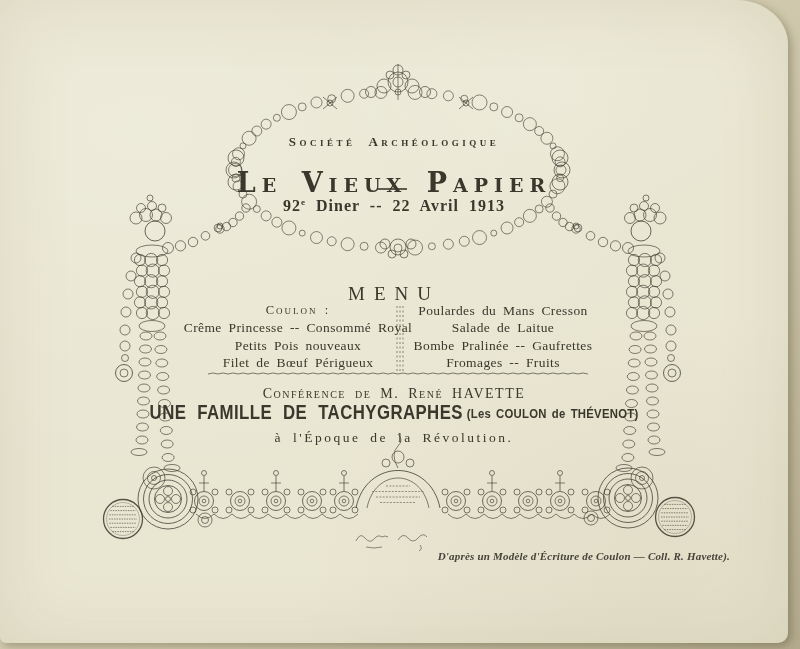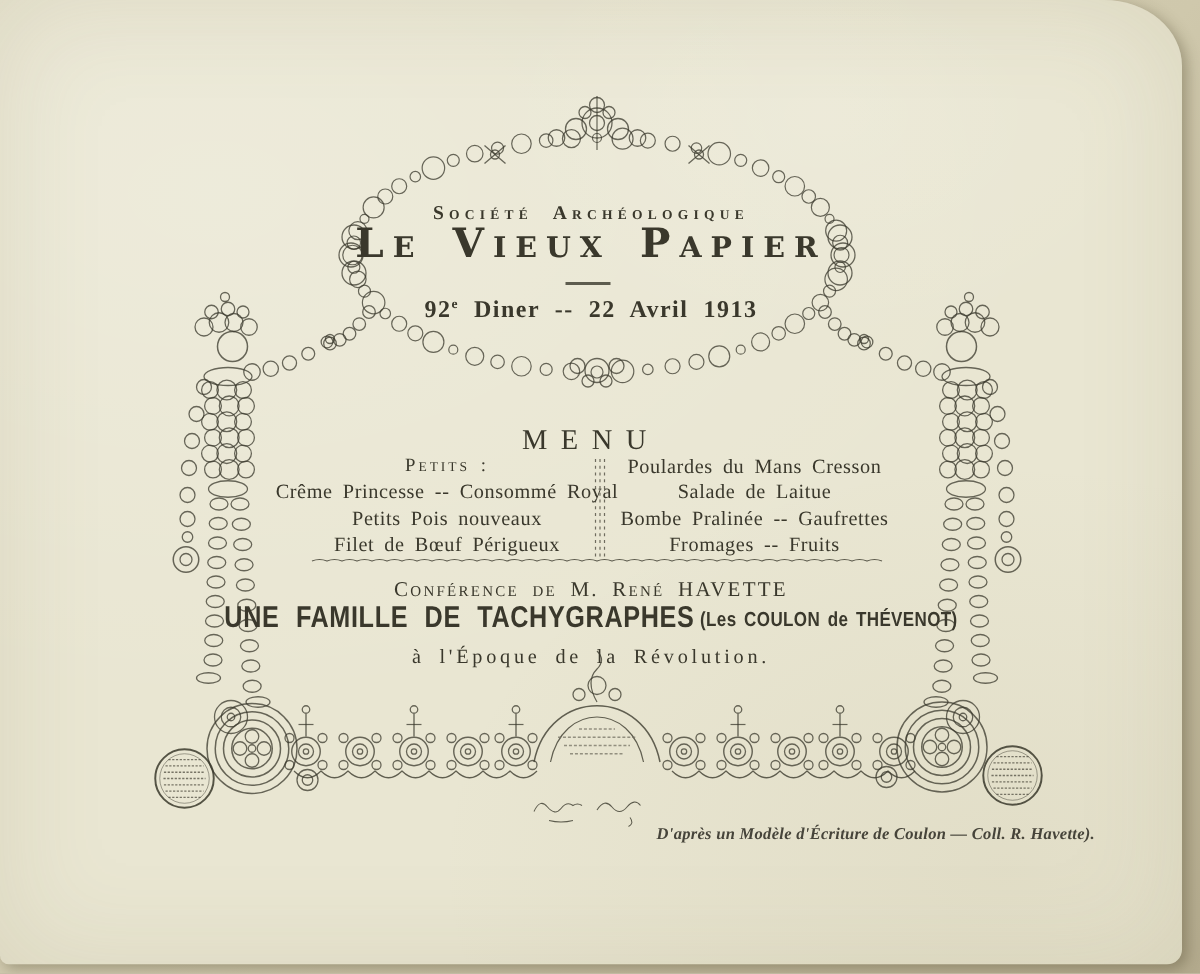--- a/index.html
+++ b/index.html
@@ -11,21 +11,21 @@
       radial-gradient(120% 90% at 18% 20%, rgba(255,255,252,.20), transparent 60%),
       radial-gradient(80% 70% at 85% 90%, rgba(160,148,105,.10), transparent 60%),
       radial-gradient(50% 40% at 70% 12%, rgba(255,255,250,.13), transparent 60%),
       #e9e6d2;
     border-radius:0 52px 10px 6px / 0 44px 10px 6px;
     box-shadow:inset 0 0 70px rgba(140,128,88,.16), 3px 3px 9px rgba(80,70,45,.38);}
   #deco{position:absolute;left:0;top:0;}
   .txt{position:absolute;left:0;width:788px;text-align:center;color:#3a382c;}
   .society{top:134px;font-size:13px;font-variant:small-caps;font-weight:600;
     letter-spacing:3.5px;word-spacing:7px;font-family:Liberation Serif, serif;}
-  .title{top:147px;font-family:"DejaVu Serif",serif;font-size:27px;font-weight:700;
+  .title{top:167px;font-family:"DejaVu Serif",serif;font-size:27px;font-weight:700;
     font-variant:small-caps;letter-spacing:6px;word-spacing:4px;}
   .title-rule{position:absolute;top:188px;left:377px;width:30px;height:1.5px;
     background:#3a382c;opacity:.8;}
   .event{top:197px;font-family:Liberation Serif, serif;font-size:16px;font-weight:700;
     letter-spacing:1px;word-spacing:5px;}
   .event sup{font-size:9px;vertical-align:6px;}
   .menu-heading{top:283px;font-size:19px;letter-spacing:9px;font-weight:500;}
   .col{position:absolute;top:302px;width:260px;text-align:center;color:#3a382c;
     font-size:13.5px;line-height:17.4px;word-spacing:3px;letter-spacing:.4px;}
   .col-left{left:168px;}
@@ -447,21 +447,21 @@
       </svg>
 
     <div class="txt society">Société Archéologique</div>
     <div class="txt title">Le Vieux Papier</div>
     <div class="title-rule"></div>
     <div class="txt event"><span>92</span><sup>e</sup><span> Diner -- 22 Avril 1913</span></div>
 
     <div class="txt menu-heading">MENU</div>
 
     <div class="col col-left">
-      <div class="potages">Petits :</div>
+      <div class="potages">Coulon :</div>
       <div>Crême Princesse -- Consommé Royal</div>
       <div>Petits Pois nouveaux</div>
       <div>Filet de Bœuf Périgueux</div>
     </div>
     <div class="col col-right">
       <div>Poulardes du Mans Cresson</div>
       <div>Salade de Laitue</div>
       <div>Bombe Pralinée -- Gaufrettes</div>
       <div>Fromages -- Fruits</div>
     </div>

